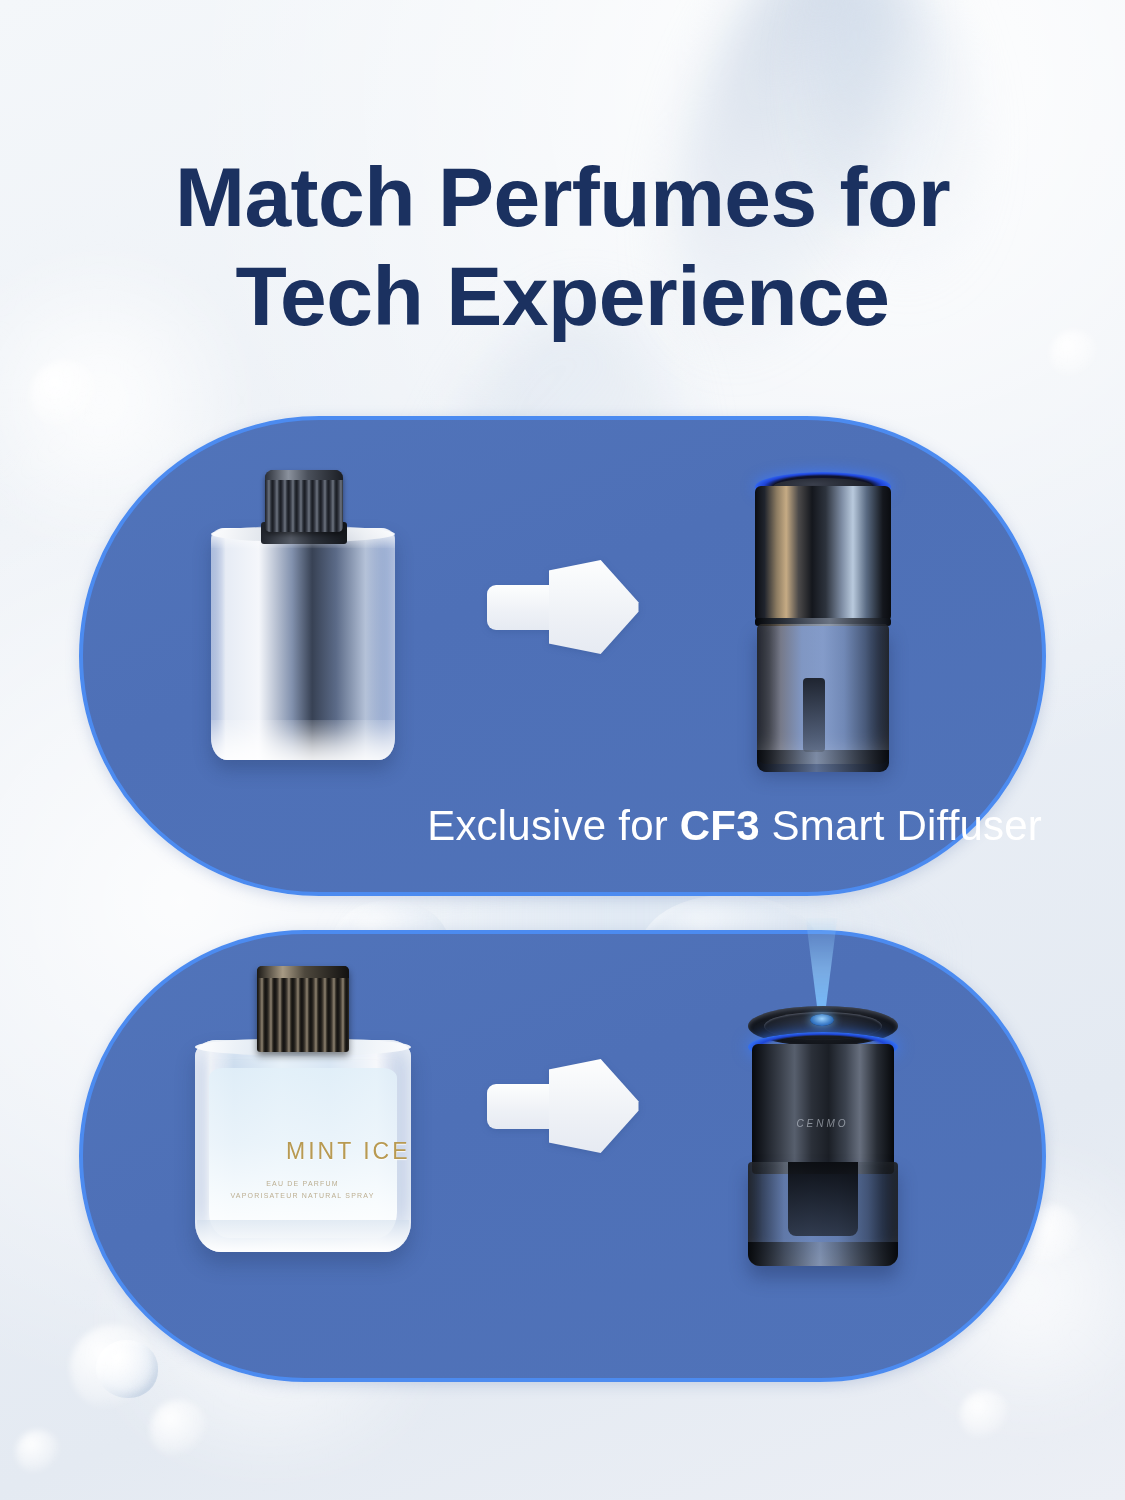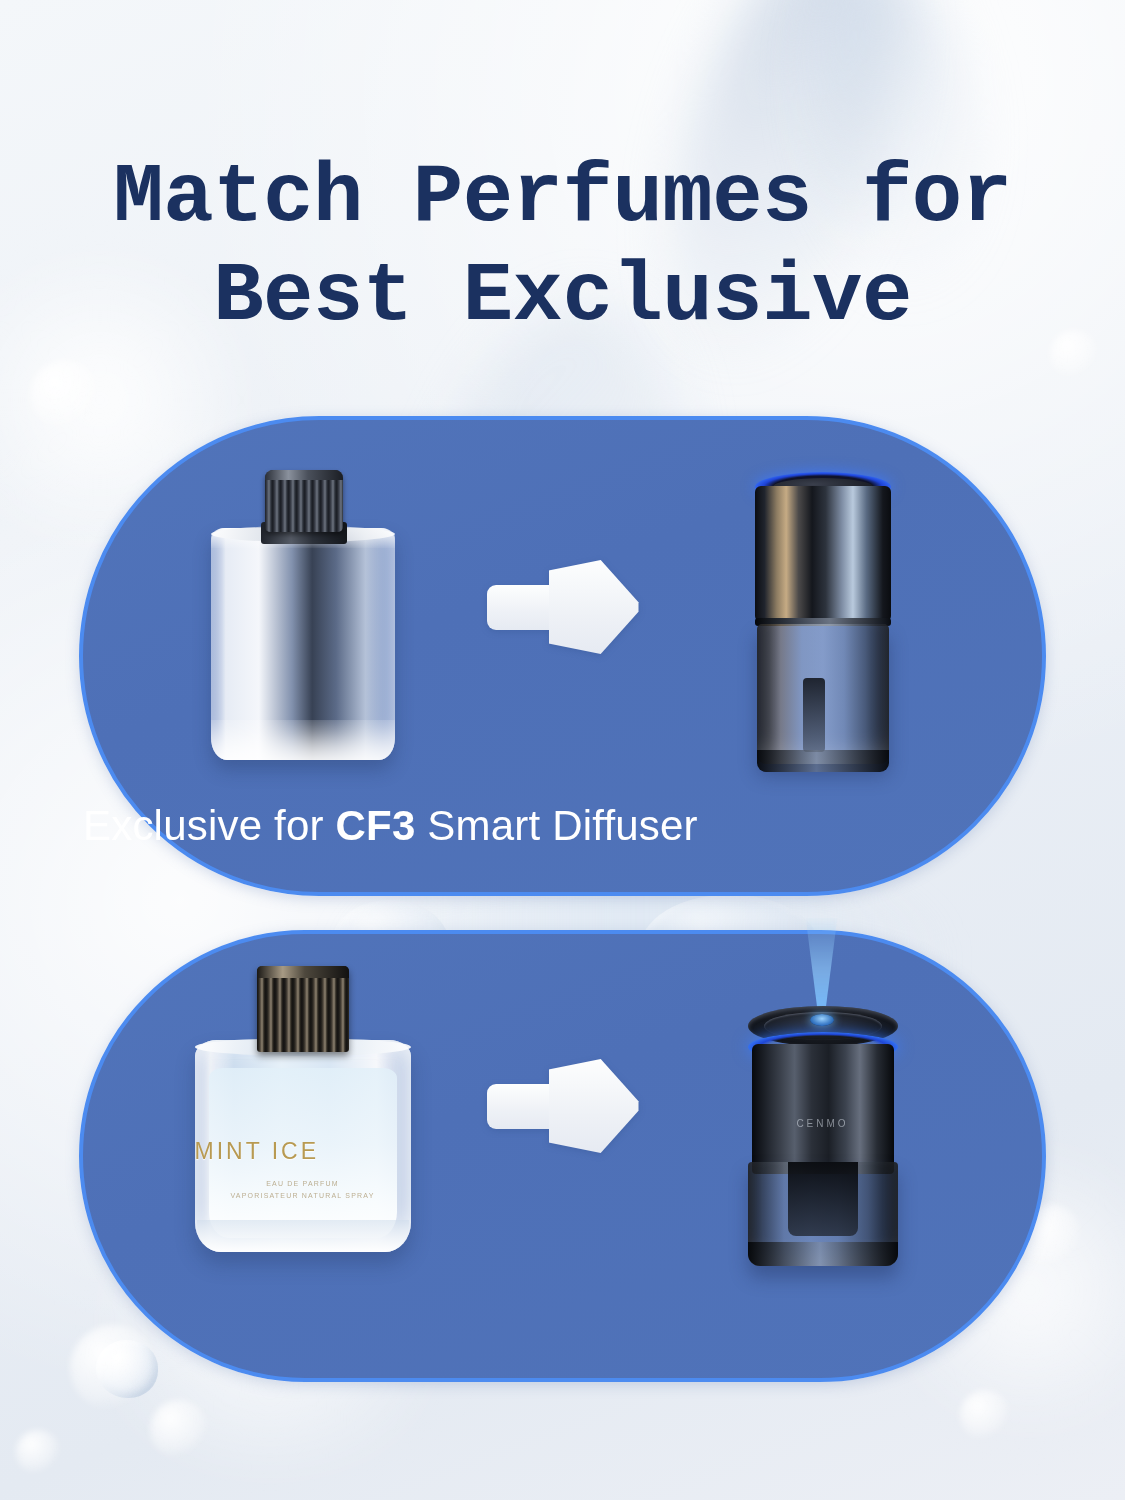--- a/index.html
+++ b/index.html
@@ -83,21 +83,21 @@
     position: absolute;
     left: 0; right: 0;
     top: 92px;
     text-align: center;
     color: #1b3160;
     font-size: 84px;
     font-weight: bold;
     line-height: 1.18;
     letter-spacing: -0.5px;
   }
-  .heading .line { display: block; font-family: Liberation Mono, monospace; }
+  .heading .line { display: block; }
 
   
   .panel {
     position: absolute;
     left: 79px;
     width: 967px;
     background: linear-gradient(160deg, #5174ba 0%, #4e70b7 40%, #5073b9 100%);
     border: 4px solid #4c8bf0;
     border-radius: 250px;
     box-sizing: border-box;
@@ -146,21 +146,21 @@
     width: 90px; height: 96px;
     background: linear-gradient(180deg, #fdfefe 0%, #eef1f6 60%, #e6eaf2 100%);
     clip-path: polygon(0% 12%, 0% 88%, 58% 99%, 100% 55%, 100% 45%, 58% 1%);
     border-radius: 8px;
   }
 
   
   .panel-caption {
     position: absolute;
     left: 0; right: 0;
-    text-align: left;
+    text-align: right;
     color: #ffffff;
     font-size: 42px;
     font-weight: normal;
     letter-spacing: 0.2px;
   }
   .panel.top .panel-caption    { top: 382px; }
   .panel.bottom .panel-caption { top: 352px; }
   .panel-caption b { font-weight: bold; }
 
   
@@ -306,42 +306,42 @@
   }
   .perfume .liquid {
     position: absolute; left: 14px; top: 102px; width: 188px; height: 170px;
     border-radius: 14px 14px 20px 20px / 10px 10px 26px 26px;
     background: linear-gradient(180deg,
       rgba(226,240,249,0.85) 0%, rgba(236,245,251,0.9) 45%,
       rgba(248,252,254,0.95) 78%, rgba(255,255,255,0.98) 100%);
   }
   .perfume .label {
     position: absolute; left: 0; right: 0; top: 172px;
-    text-align: left;
+    text-align: right;
     font-size: 23px;
     letter-spacing: 3px;
     color: #b89a52;
     text-shadow: 0 1px 1px rgba(255,255,255,0.85);
   }
   .perfume .sub {
     position: absolute; left: 0; right: 0; top: 212px;
     text-align: center;
     font-size: 7px;
     letter-spacing: 1.2px;
     color: rgba(166,146,104,0.72);
     line-height: 1.7;
   }
   .perfume .base {
     position: absolute; left: 2px; bottom: 14px; width: 212px; height: 32px;
     border-radius: 0 0 24px 24px / 0 0 28px 28px;
     background: linear-gradient(180deg, rgba(206,220,235,0.55), rgba(255,255,255,0.92));
   }
 
   
-  .cf12dev { position: relative; width: 150px; height: 300px; }
+  .cf12dev { position: relative; width: 150px; height: 300px; font-style: italic; }
   .cf12dev .mist {
     position: absolute; left: 52px; top: -48px;
     width: 44px; height: 96px;
     background: linear-gradient(0deg, rgba(120,190,255,0.95) 0%, rgba(150,210,255,0.6) 45%, rgba(190,230,255,0.05) 100%);
     clip-path: polygon(42% 100%, 58% 100%, 86% 0%, 14% 0%);
     filter: blur(5px);
   }
   .cf12dev .top {
     position: absolute; left: 0; top: 40px; width: 150px; height: 40px;
     border-radius: 50%;
@@ -434,21 +434,21 @@
     <div class="bokeh b3"></div>
     <div class="bokeh b4"></div>
     <div class="bokeh b5"></div>
     <div class="bokeh b6"></div>
     <div class="bokeh b7"></div>
     <div class="bokeh b8"></div>
   </div>
 
   <h1 class="heading">
     <span class="line">Match Perfumes for</span>
-    <span class="line">Best Exclusive</span>
+    <span class="line">Tech Experience</span>
   </h1>
 
   <section class="panel top">
     <div class="panel-row">
 
       <div class="slot">
         <div class="refill">
           <div class="body"></div>
           <div class="rim"></div>
           <div class="neck"></div>

